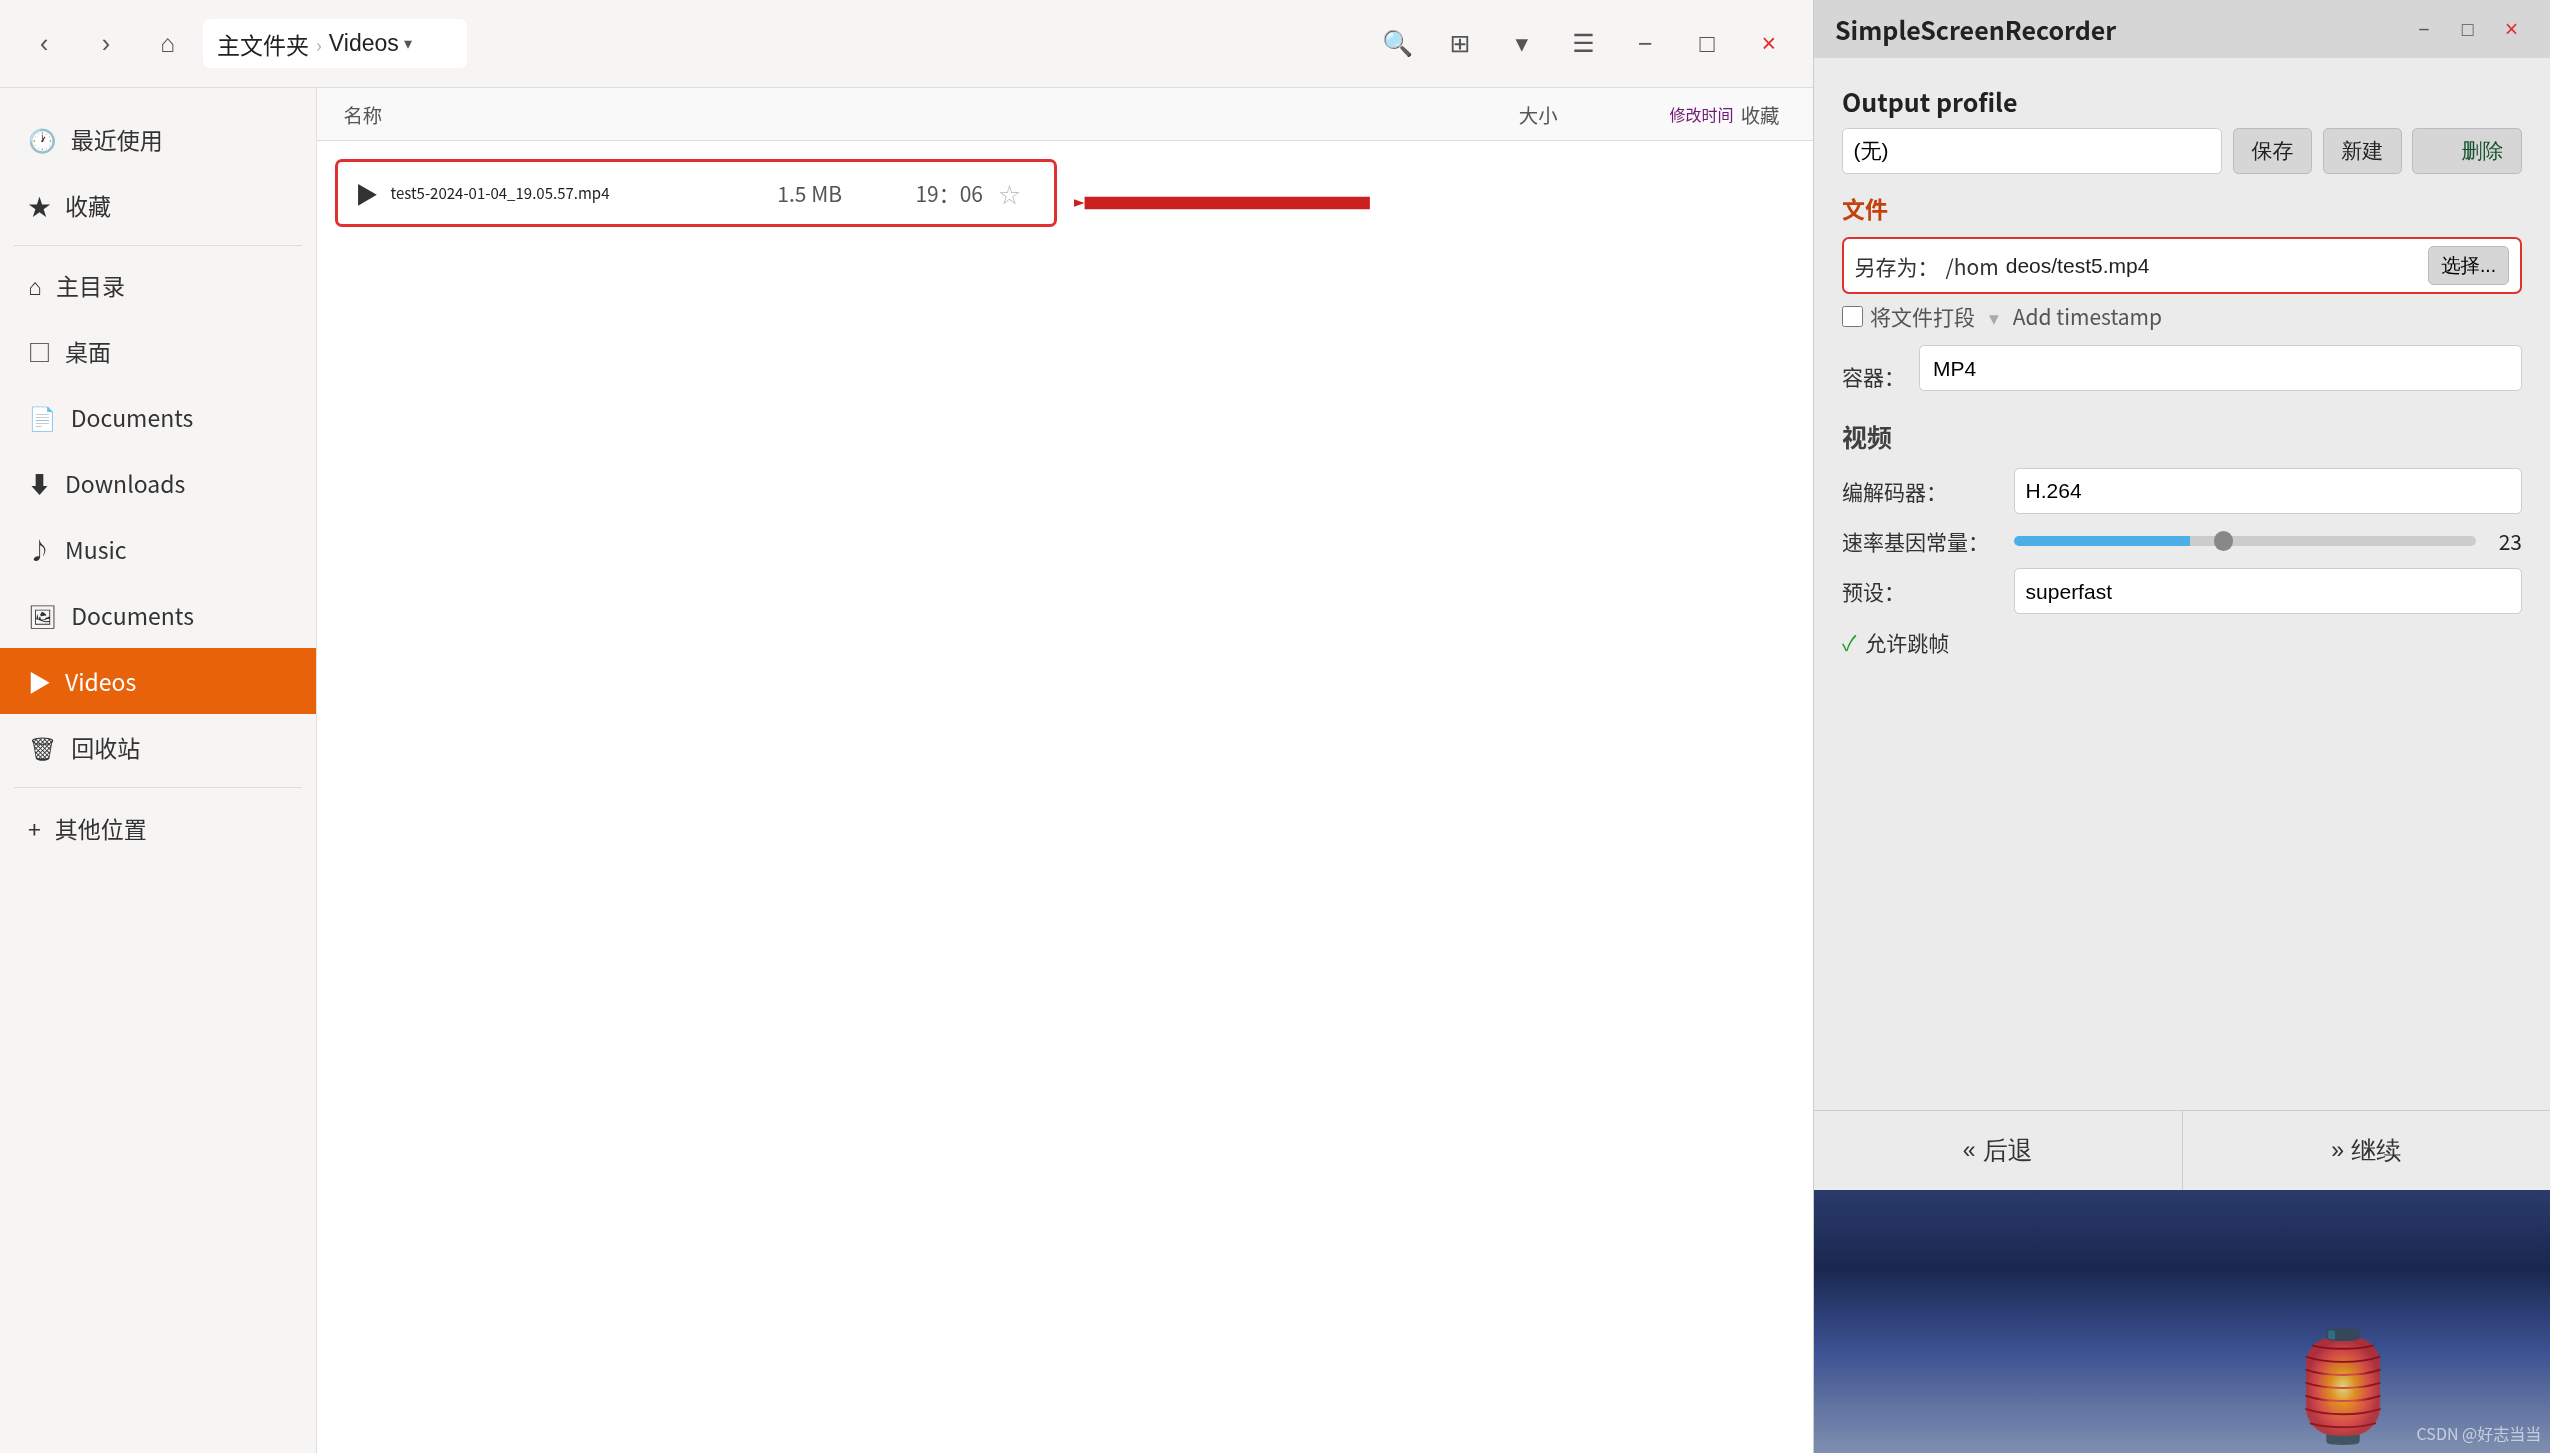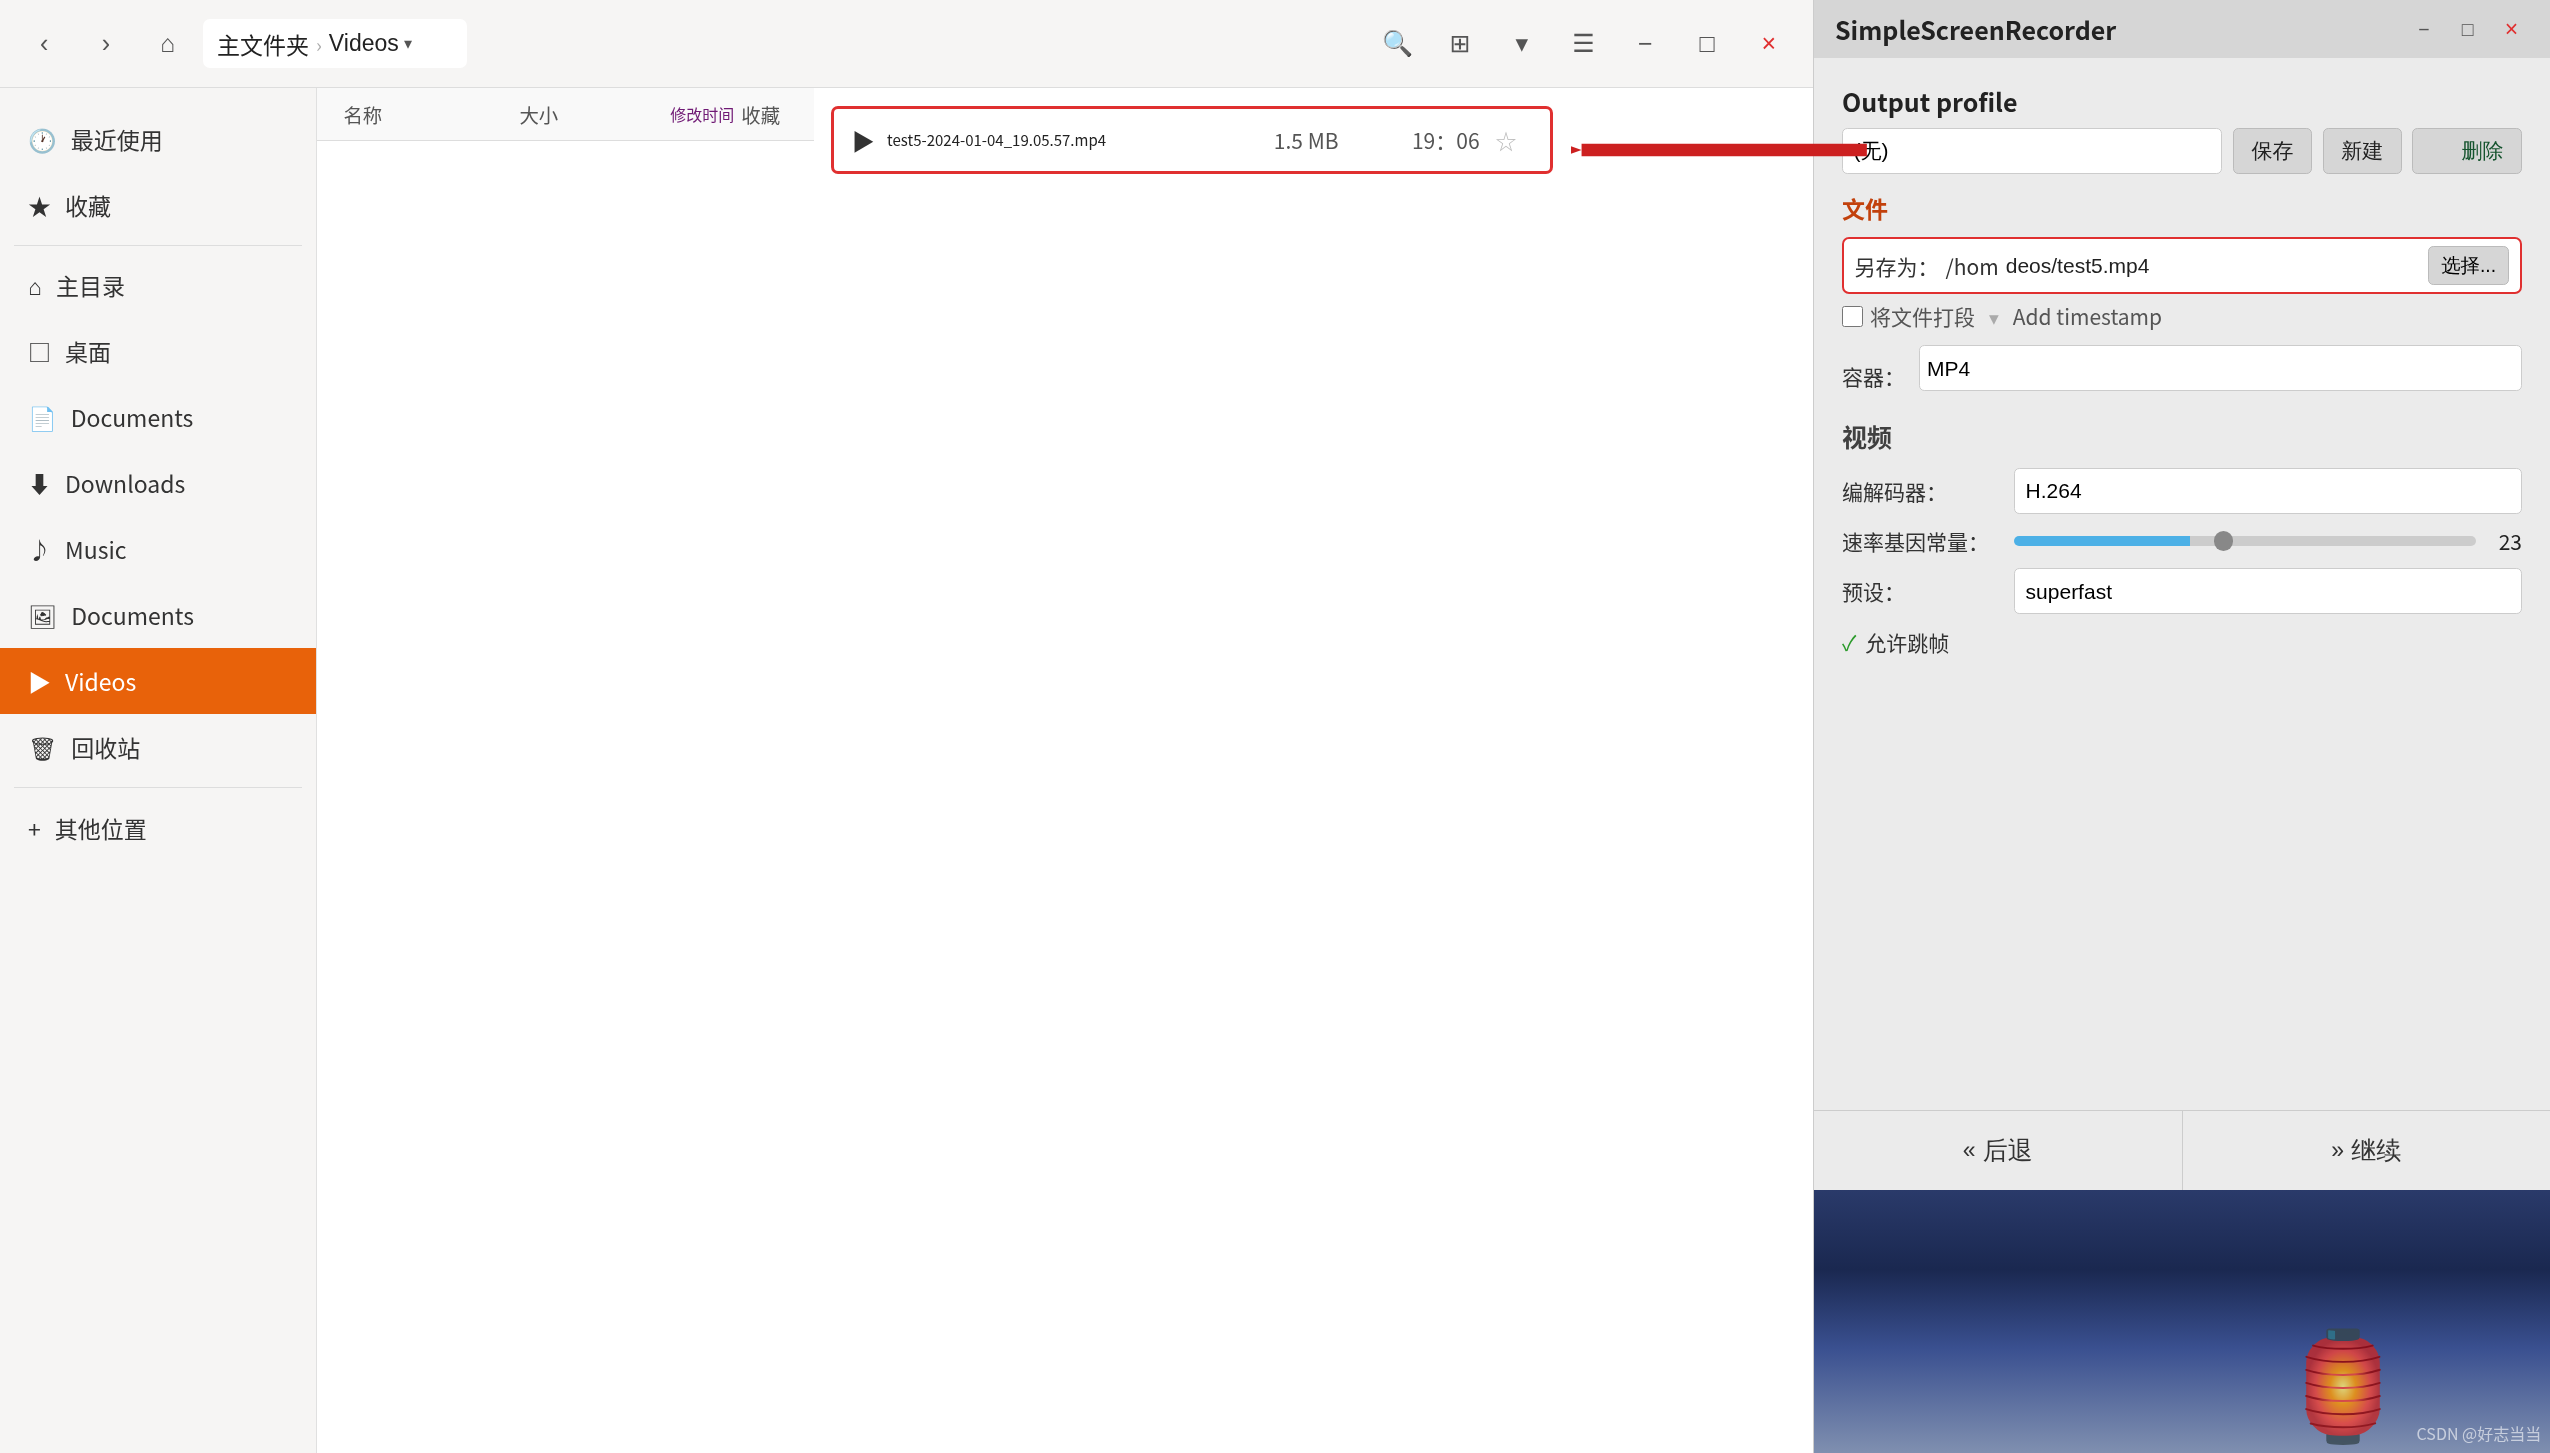--- a/index.html
+++ b/index.html
@@ -137,21 +137,21 @@
       height: 0.9px;
       background: #ddd;
       margin: 7px 14px;
     }
 
     
     .file-list-area {
       flex: 1;
       background: white;
       display: flex;
-      flex-direction: row;
+      flex-direction: column;
     }
     .file-list-header {
       display: flex;
       align-items: center;
       padding: 8.8px 26.4px;
       border-bottom: 0.9px solid #ddd;
       background: #f9f9f9;
       height: 53px;
     }
     .col-name { flex: 1; font-size: 19.4px; color: #555; }
@@ -343,21 +343,21 @@
       margin-top: 14px;
     }
     .container-label { font-size: 21px; color: #333; }
     .container-select {
       flex: 1;
       height: 46px;
       background: white;
       border: 0.9px solid #ccc;
       border-radius: 5.3px;
       font-size: 21px;
-      padding: 0 7px;
+      padding: 0 13px;
       appearance: none;
       cursor: pointer;
     }
 
     
     .video-section { margin-top: 8.8px; }
     .video-section-title {
       font-size: 25px;
       font-weight: bold;
       color: #404040;

